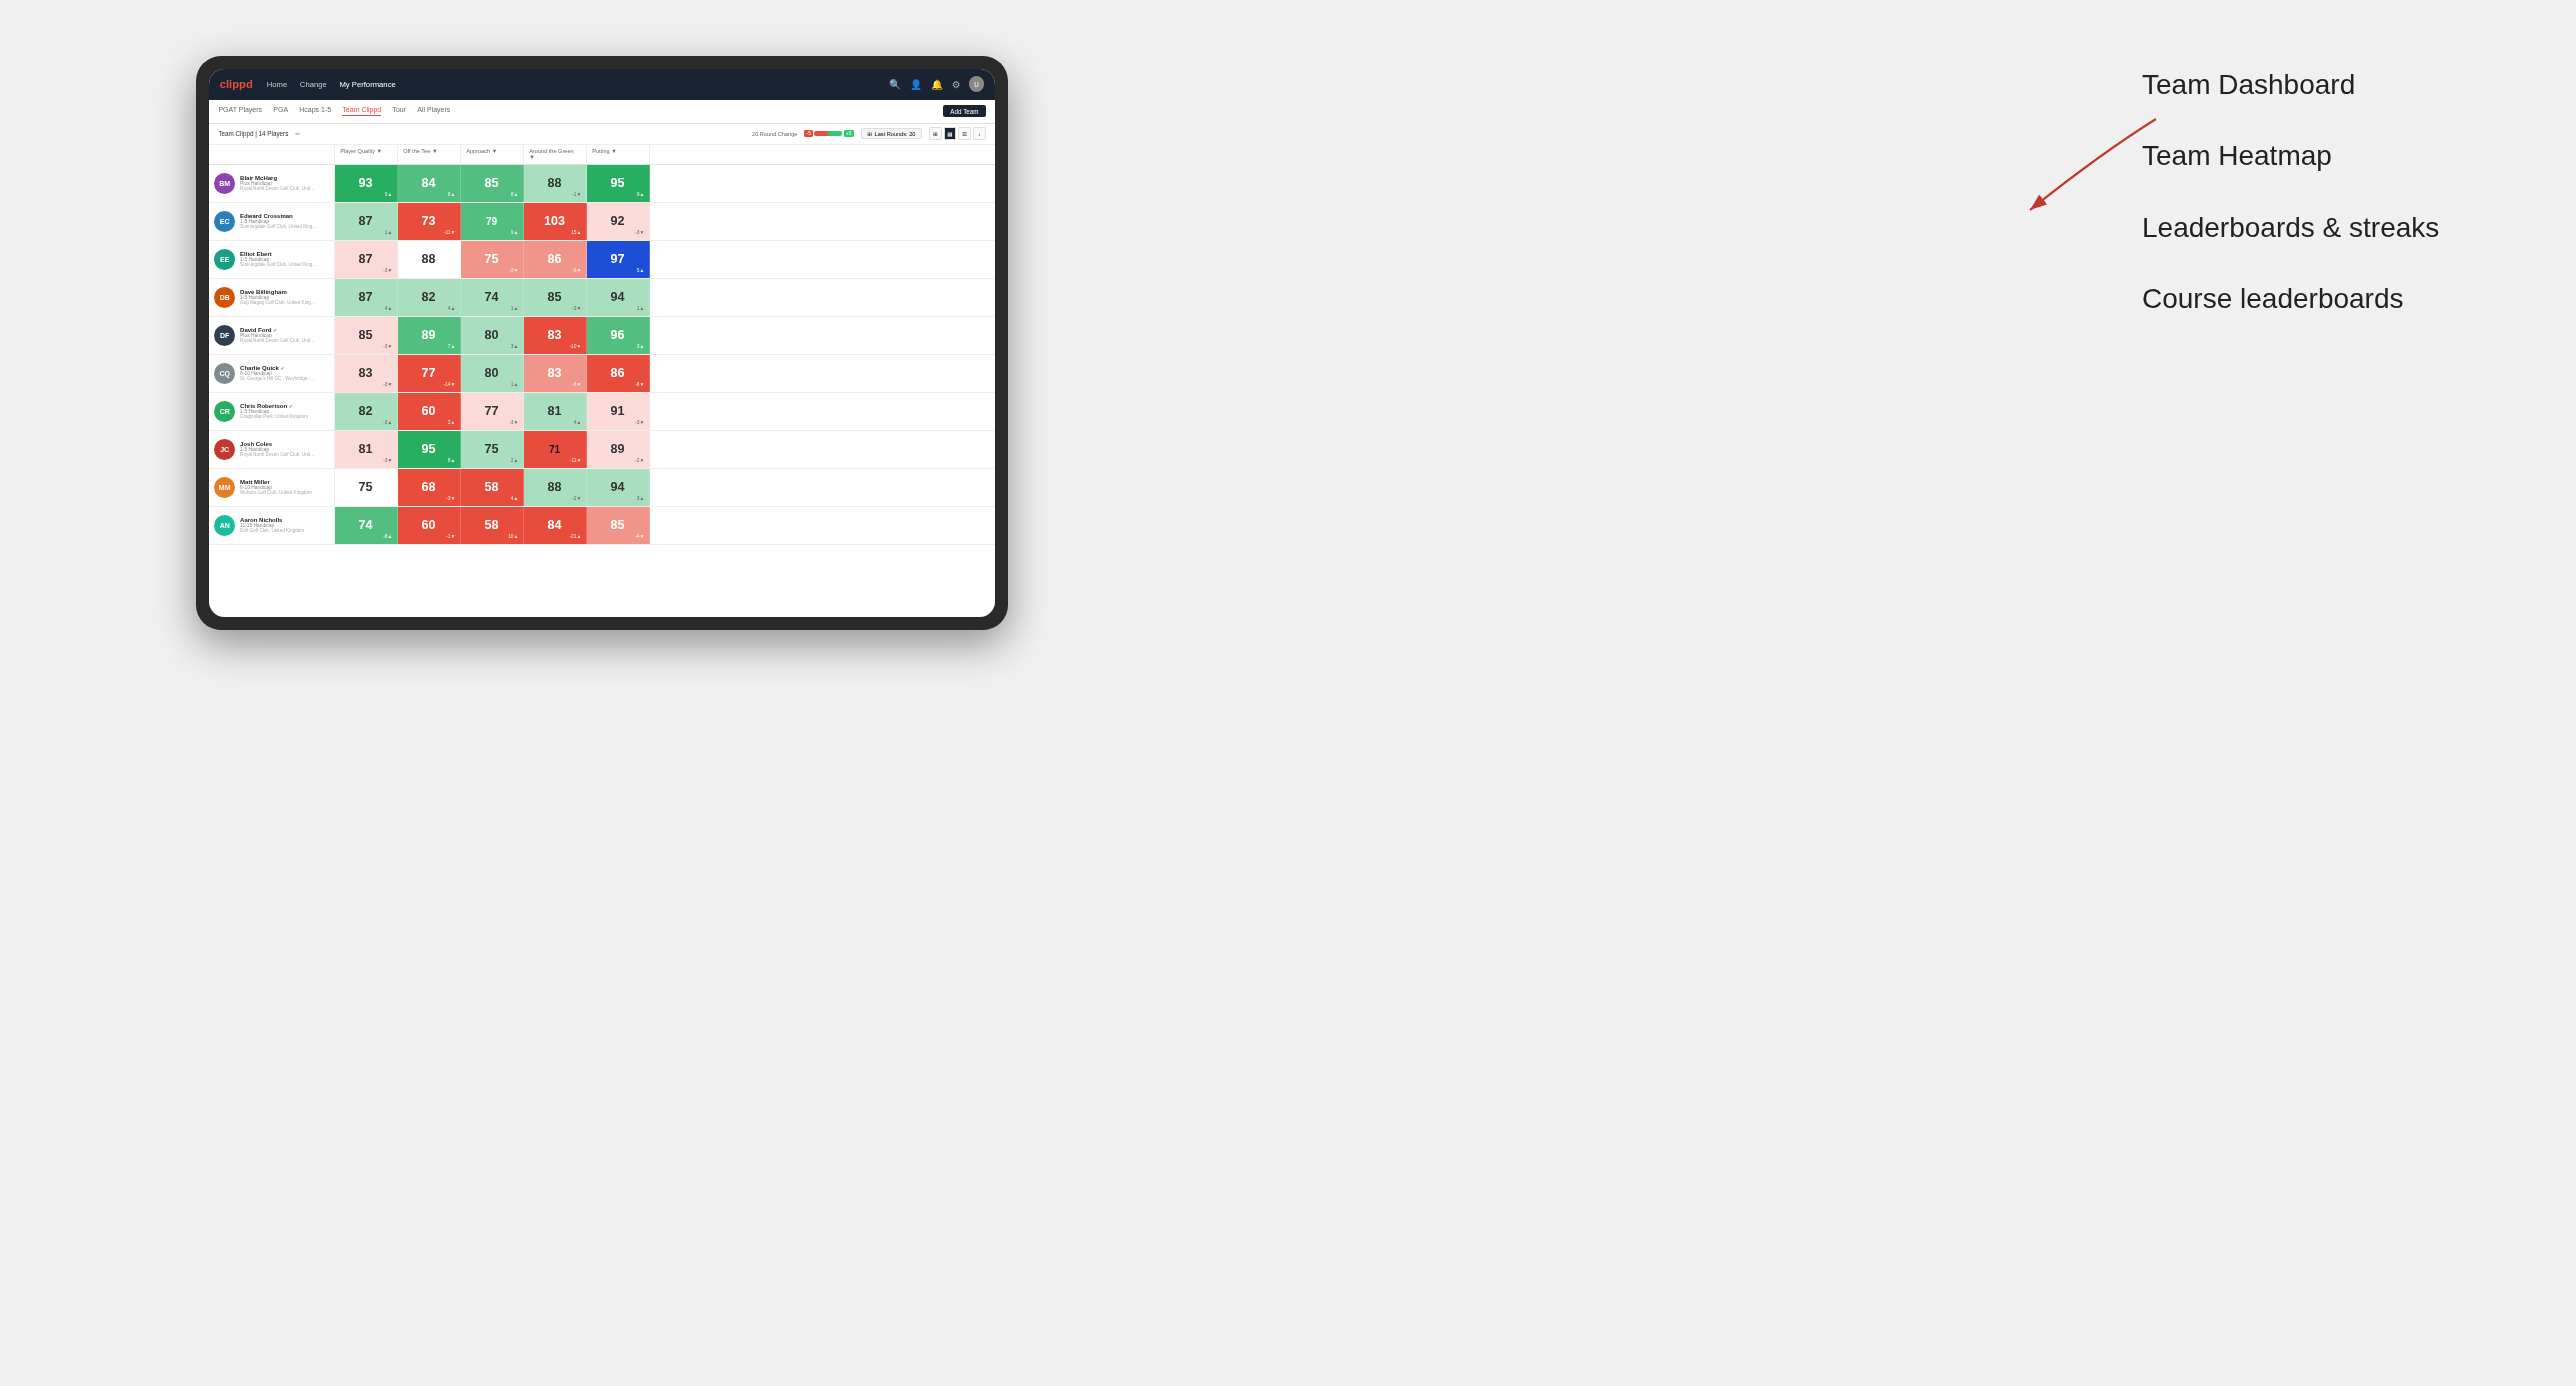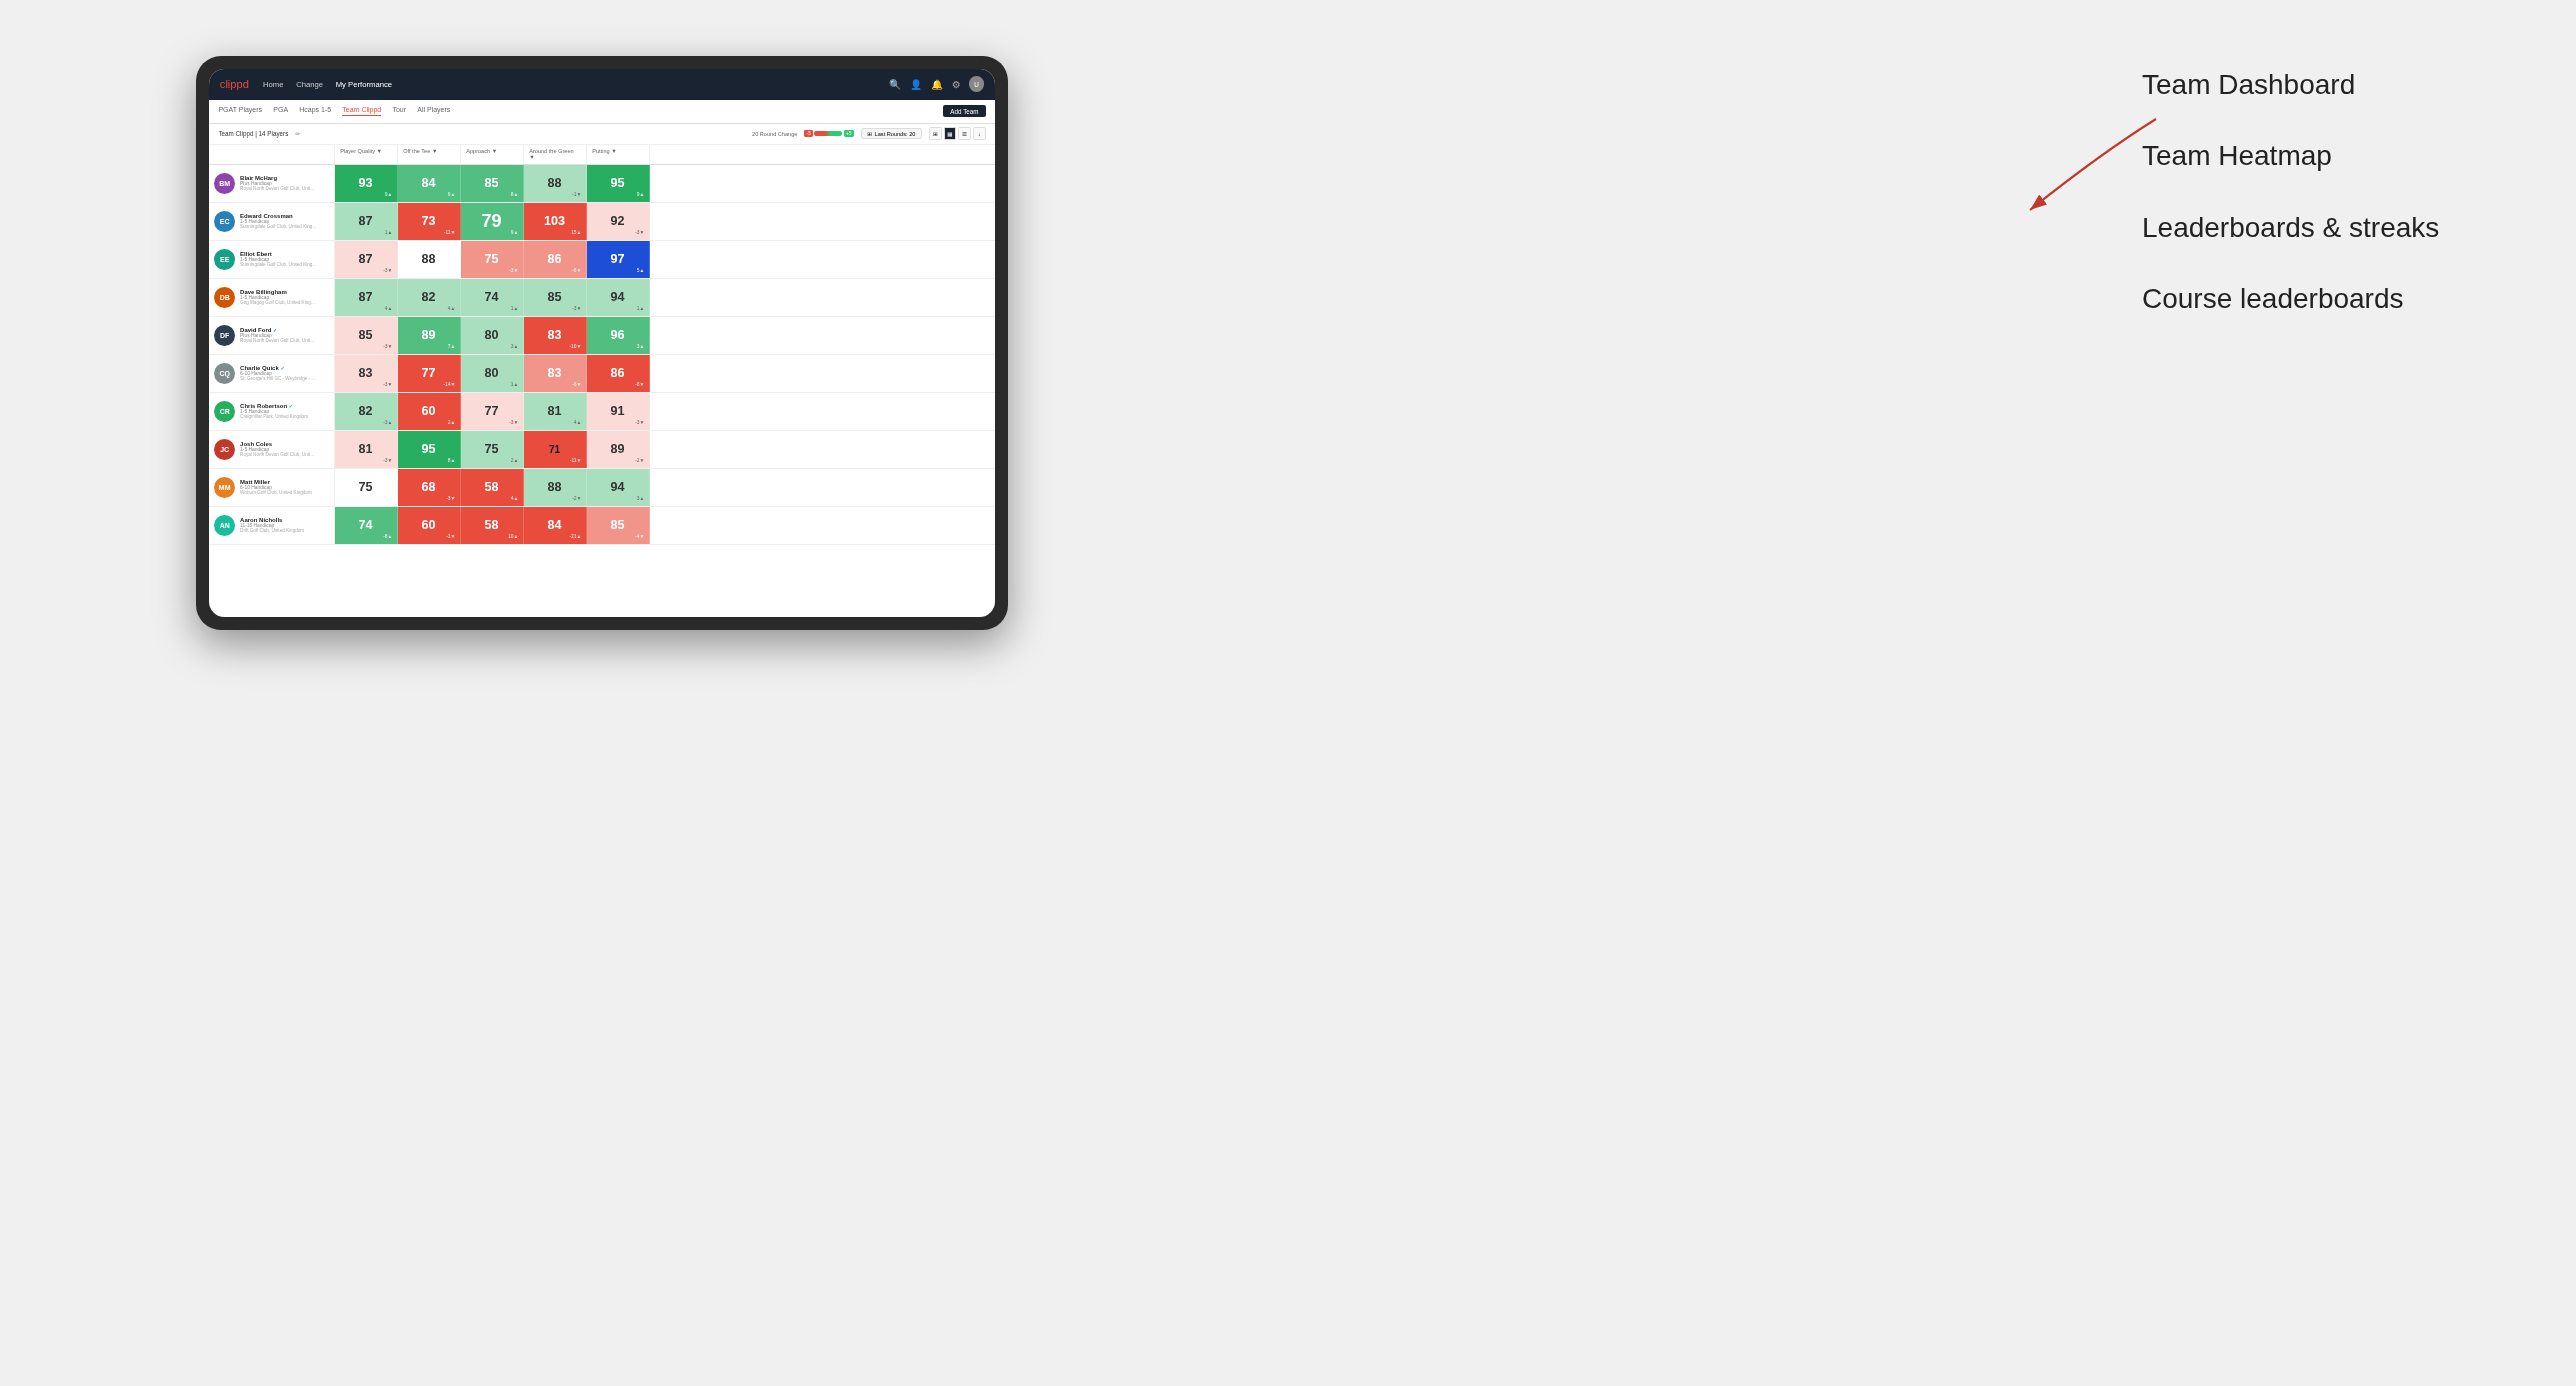--- a/index.html
+++ b/index.html
@@ -71,21 +71,21 @@
       background: #1a2332;
       height: 31px;
       display: flex;
       align-items: center;
       padding: 0 11.2px;
       flex-shrink: 0;
     }
     .nav-logo {
       color: #e74c3c;
       font-size: 11.2px;
-      font-weight: 400;
+      font-weight: 700;
       margin-right: 14px;
     }
     .nav-links {
       display: flex;
       gap: 12.6px;
       flex: 1;
     }
     .nav-link {
       color: #ccc;
       font-size: 7.7px;
@@ -451,21 +451,21 @@
     </div>
             <div class="stat-cell" style="background: rgb(169, 223, 191); border-right: 0.7px solid rgba(255, 255, 255, 0.2);">
       <span class="stat-value" style="color:#333;font-size:12.6px;font-weight:700;">87</span>
       <span class="stat-change" style="color:#666;font-size:4.9px;position:absolute;bottom:4.2px;right:4.2px;">1▲</span>
     </div>
             <div class="stat-cell" style="background: rgb(231, 76, 60); border-right: 0.7px solid rgba(255, 255, 255, 0.2);">
       <span class="stat-value" style="color:#fff;font-size:12.6px;font-weight:700;">73</span>
       <span class="stat-change" style="color:rgba(255,255,255,0.9);font-size:4.9px;position:absolute;bottom:4.2px;right:4.2px;">-11▼</span>
     </div>
             <div class="stat-cell" style="background: rgb(82, 190, 128); border-right: 0.7px solid rgba(255, 255, 255, 0.2);">
-      <span class="stat-value" style="color:#fff;font-size:18px;font-weight:700;">79</span>
+      <span class="stat-value" style="color:#fff;font-size:10px;font-weight:700;">79</span>
       <span class="stat-change" style="color:rgba(255,255,255,0.9);font-size:4.9px;position:absolute;bottom:4.2px;right:4.2px;">9▲</span>
     </div>
             <div class="stat-cell" style="background: rgb(231, 76, 60); border-right: 0.7px solid rgba(255, 255, 255, 0.2);">
       <span class="stat-value" style="color:#fff;font-size:12.6px;font-weight:700;">103</span>
       <span class="stat-change" style="color:rgba(255,255,255,0.9);font-size:4.9px;position:absolute;bottom:4.2px;right:4.2px;">15▲</span>
     </div>
             <div class="stat-cell" style="background: rgb(250, 219, 216); border-right: 0.7px solid rgba(255, 255, 255, 0.2);">
       <span class="stat-value" style="color:#333;font-size:12.6px;font-weight:700;">92</span>
       <span class="stat-change" style="color:#666;font-size:4.9px;position:absolute;bottom:4.2px;right:4.2px;">-3▼</span>
     </div>

